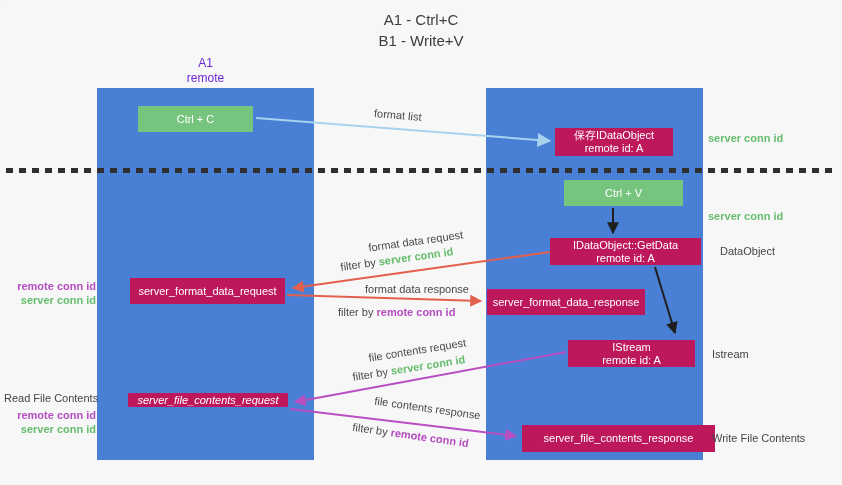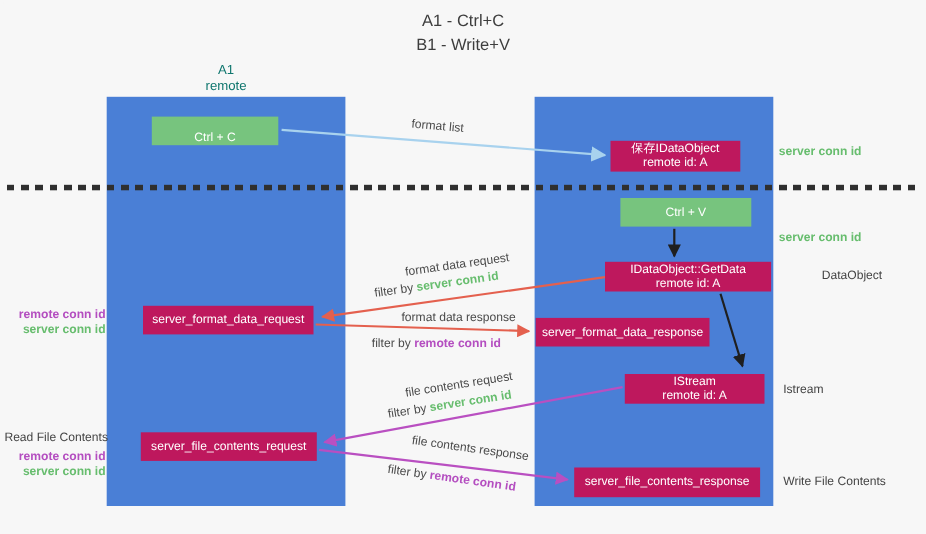--- a/index.html
+++ b/index.html
@@ -4,21 +4,21 @@
 <style>
   html,body{margin:0;padding:0;background:#f7f7f7;}
   #canvas{
     position:relative;width:842px;height:485px;background:#f7f7f7;
     font-family:"Liberation Sans","DejaVu Sans",sans-serif;overflow:hidden;border-radius:10px;
   }
   .title{
     position:absolute;left:0;top:9px;width:842px;text-align:center;
     font-size:15px;line-height:21px;color:#3d3d3d;
   }
-  .lane-header{position:absolute;width:217px;text-align:center;font-size:12px;line-height:15px;color:#0f766e;top:56px;}
+  .lane-header{position:absolute;width:217px;text-align:center;font-size:12px;line-height:15px;color:#6d28d9;top:56px;}
   .lane-header.left{left:97px;}
   .lane-header.right{left:486px;}
   .lane{position:absolute;top:88px;width:217px;height:372px;background:#4a7fd6;z-index:1;}
   .lane.left{left:97px;}
   .lane.right{left:486px;}
   .dotted{
     position:absolute;left:6px;top:168px;width:830px;height:5px;z-index:5;
     background:repeating-linear-gradient(90deg,#2f2f2f 0 7px,rgba(0,0,0,0) 7px 13px);
   }
   svg.arrows{position:absolute;left:0;top:0;z-index:3;pointer-events:none;}
@@ -74,21 +74,21 @@
     </defs>
     <line x1="256" y1="118" x2="550" y2="141" stroke="#a8d2ee" stroke-width="2" marker-end="url(#m-blue)"></line>
     <line x1="613" y1="208" x2="613" y2="233" stroke="#1f1f1f" stroke-width="2" marker-end="url(#m-black)"></line>
     <line x1="655" y1="267" x2="675" y2="333" stroke="#1f1f1f" stroke-width="2" marker-end="url(#m-black)"></line>
     <line x1="550" y1="252" x2="293" y2="288" stroke="#e4604e" stroke-width="2" marker-end="url(#m-red)"></line>
     <line x1="287" y1="295" x2="481" y2="301" stroke="#e4604e" stroke-width="2" marker-end="url(#m-red)"></line>
     <line x1="566" y1="352" x2="295" y2="402" stroke="#b94fc1" stroke-width="2" marker-end="url(#m-purple)"></line>
     <line x1="290" y1="409" x2="516" y2="436" stroke="#b94fc1" stroke-width="2" marker-end="url(#m-purple)"></line>
   </svg>
 
-  <div class="node green" style="left:138px;top:106px;width:115px;height:26px;justify-content:flex-end;">
+  <div class="node green" style="left:138px;top:106px;width:115px;height:26px;">
     <span>Ctrl + C</span>
   </div>
 
   <div class="node orange" style="left:555px;top:128px;width:118px;height:28px;">
     <span>保存IDataObject</span>
     <span>remote id: A</span>
   </div>
 
   <div class="node green" style="left:554px;top:180px;width:119px;height:26px;margin-left:10px;">
     <span>Ctrl + V</span>
@@ -105,25 +105,25 @@
 
   <div class="node orange" style="left:487px;top:289px;width:158px;height:26px;">
     <span>server_format_data_response</span>
   </div>
 
   <div class="node orange" style="left:568px;top:340px;width:127px;height:27px;">
     <span>IStream</span>
     <span>remote id: A</span>
   </div>
 
-  <div class="node orange" style="left:128px;top:393px;width:160px;height:26px;">
+  <div class="node orange" style="left:128px;top:393px;width:160px;height:14px;font-style:italic;">
     <span>server_file_contents_request</span>
   </div>
 
-  <div class="node orange" style="left:522px;top:425px;width:169px;height:27px;">
+  <div class="node orange" style="left:522px;top:425px;width:193px;height:27px;">
     <span>server_file_contents_response</span>
   </div>
 
   <div class="lbl" style="left:374px;top:109px;transform:rotate(5deg);">format list</div>
 
   <div class="lbl" style="left:368px;top:235px;transform:rotate(-8deg);">format data request</div>
   <div class="lbl" style="left:340px;top:253px;transform:rotate(-8deg);">
     <span>filter by</span>
     <b class="g">server conn id</b>
   </div>
@@ -141,21 +141,21 @@
   </div>
 
   <div class="lbl" style="left:374px;top:402px;transform:rotate(8deg);">file contents response</div>
   <div class="lbl" style="left:352px;top:429px;transform:rotate(8deg);">
     <span>filter by</span>
     <b class="p">remote conn id</b>
   </div>
 
   <div class="side side-green" style="left:708px;top:132px;">server conn id</div>
   <div class="side side-green" style="left:708px;top:210px;">server conn id</div>
-  <div class="side dark" style="left:747px;top:245px;">DataObject</div>
+  <div class="side dark" style="left:720px;top:245px;">DataObject</div>
   <div class="side dark" style="left:712px;top:348px;">Istream</div>
   <div class="side dark" style="left:712px;top:432px;">Write File Contents</div>
 
   <div class="leftpair" style="left:14px;top:279px;">
     <div class="side-purple">remote conn id</div>
     <div class="side-green">server conn id</div>
   </div>
 
   <div class="side dark" style="left:4px;top:392px;">Read File Contents</div>
 

